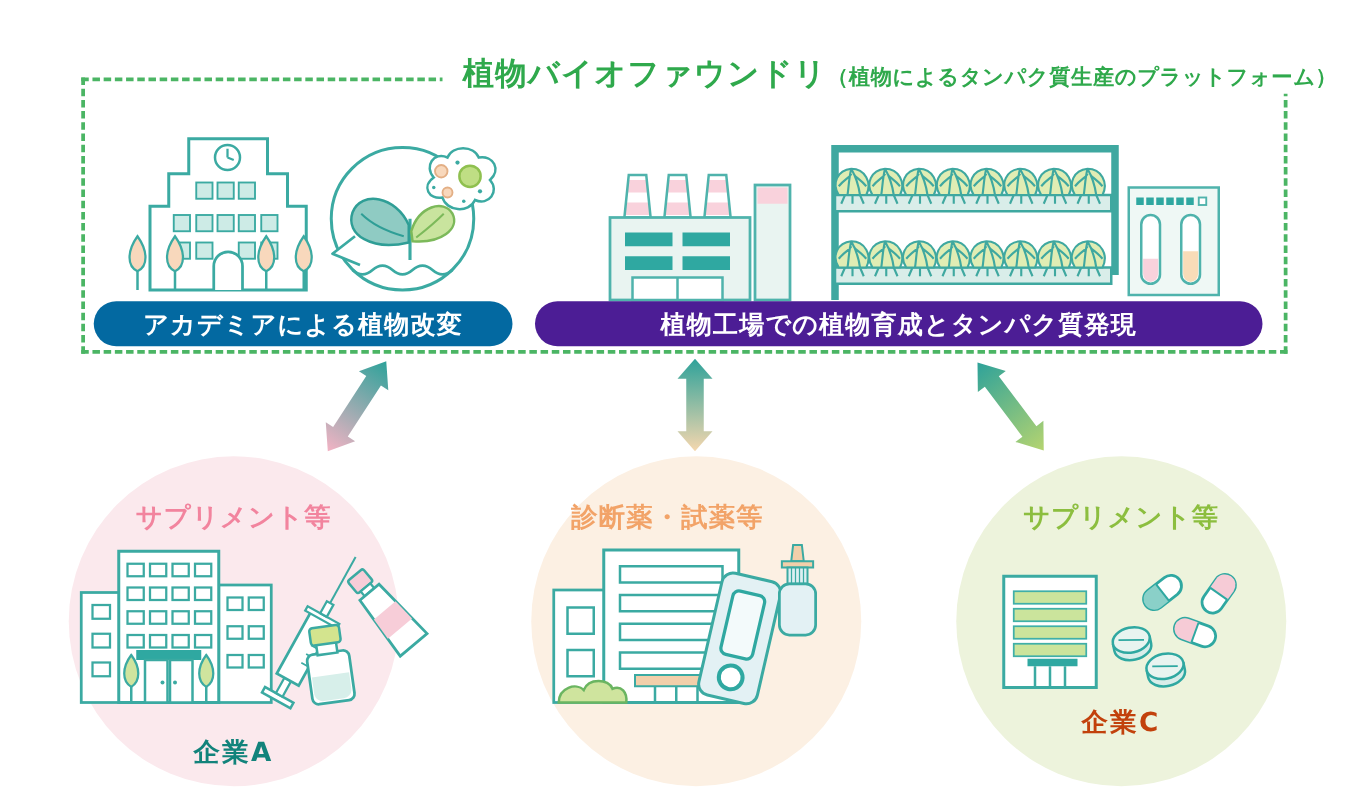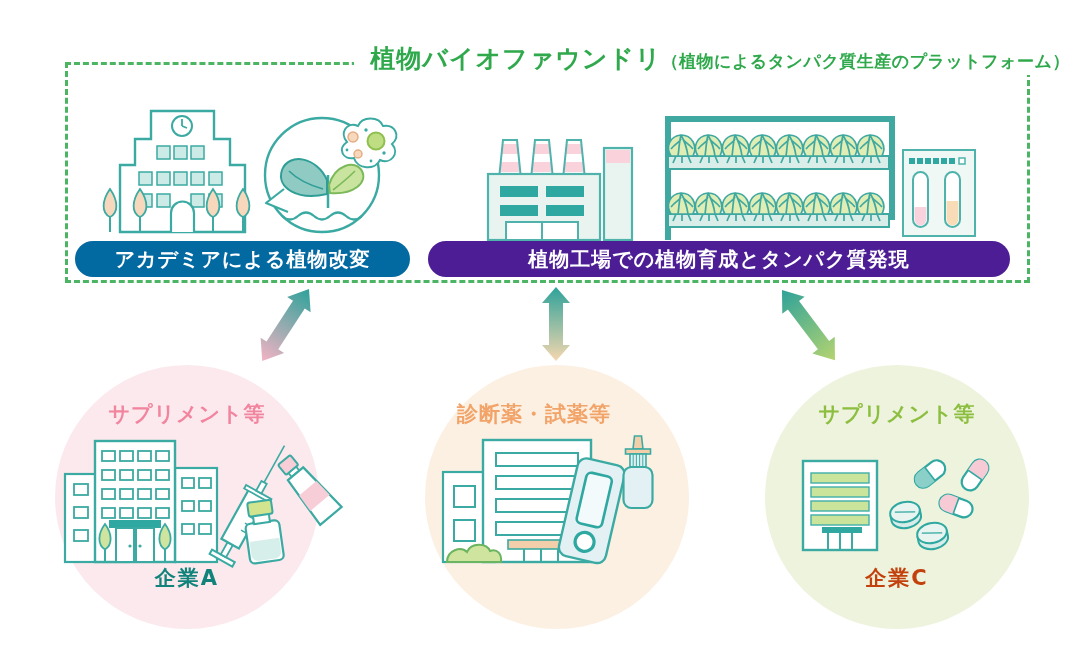--- a/index.html
+++ b/index.html
@@ -16,21 +16,21 @@
        color:#fff;font-weight:bold;font-size:20px;letter-spacing:1px;}
   #bar-academia{left:75px;top:241px;width:335px;}
   #bar-factory{left:428px;top:241px;width:582px;}
   #production-text{left:24px;top:300px;width:1062px;text-align:center;
                    font-size:24px;font-weight:bold;letter-spacing:1px;}
   .circle{width:264px;height:264px;border-radius:50%;top:365px;}
   #circle-a{left:55px;} #circle-b{left:425px;} #circle-c{left:765px;}
   .cat-label{top:400px;width:264px;text-align:center;font-size:21px;font-weight:bold;letter-spacing:1px;}
   #cat-a{left:55px;} #cat-b{left:402px;} #cat-c{left:765px;}
   .company{top:564px;width:264px;text-align:center;font-size:21px;font-weight:bold;letter-spacing:2px;}
-  #company-a{left:55px;} #company-b{left:425px;} #company-c{left:765px;}
+  #company-a{left:55px;margin-top:24px;} #company-b{left:425px;} #company-c{left:765px;}
   svg.illus{position:absolute;overflow:visible;}
 </style>
 </head>
 <body>
 
 <div id="stage">
 
   <div id="platform-box" class="abs" style="border-color: rgb(75, 181, 100);"></div>
 
   <svg class="illus" style="left:85px;top:95px;" width="350" height="150" viewBox="0 0 350 150">

